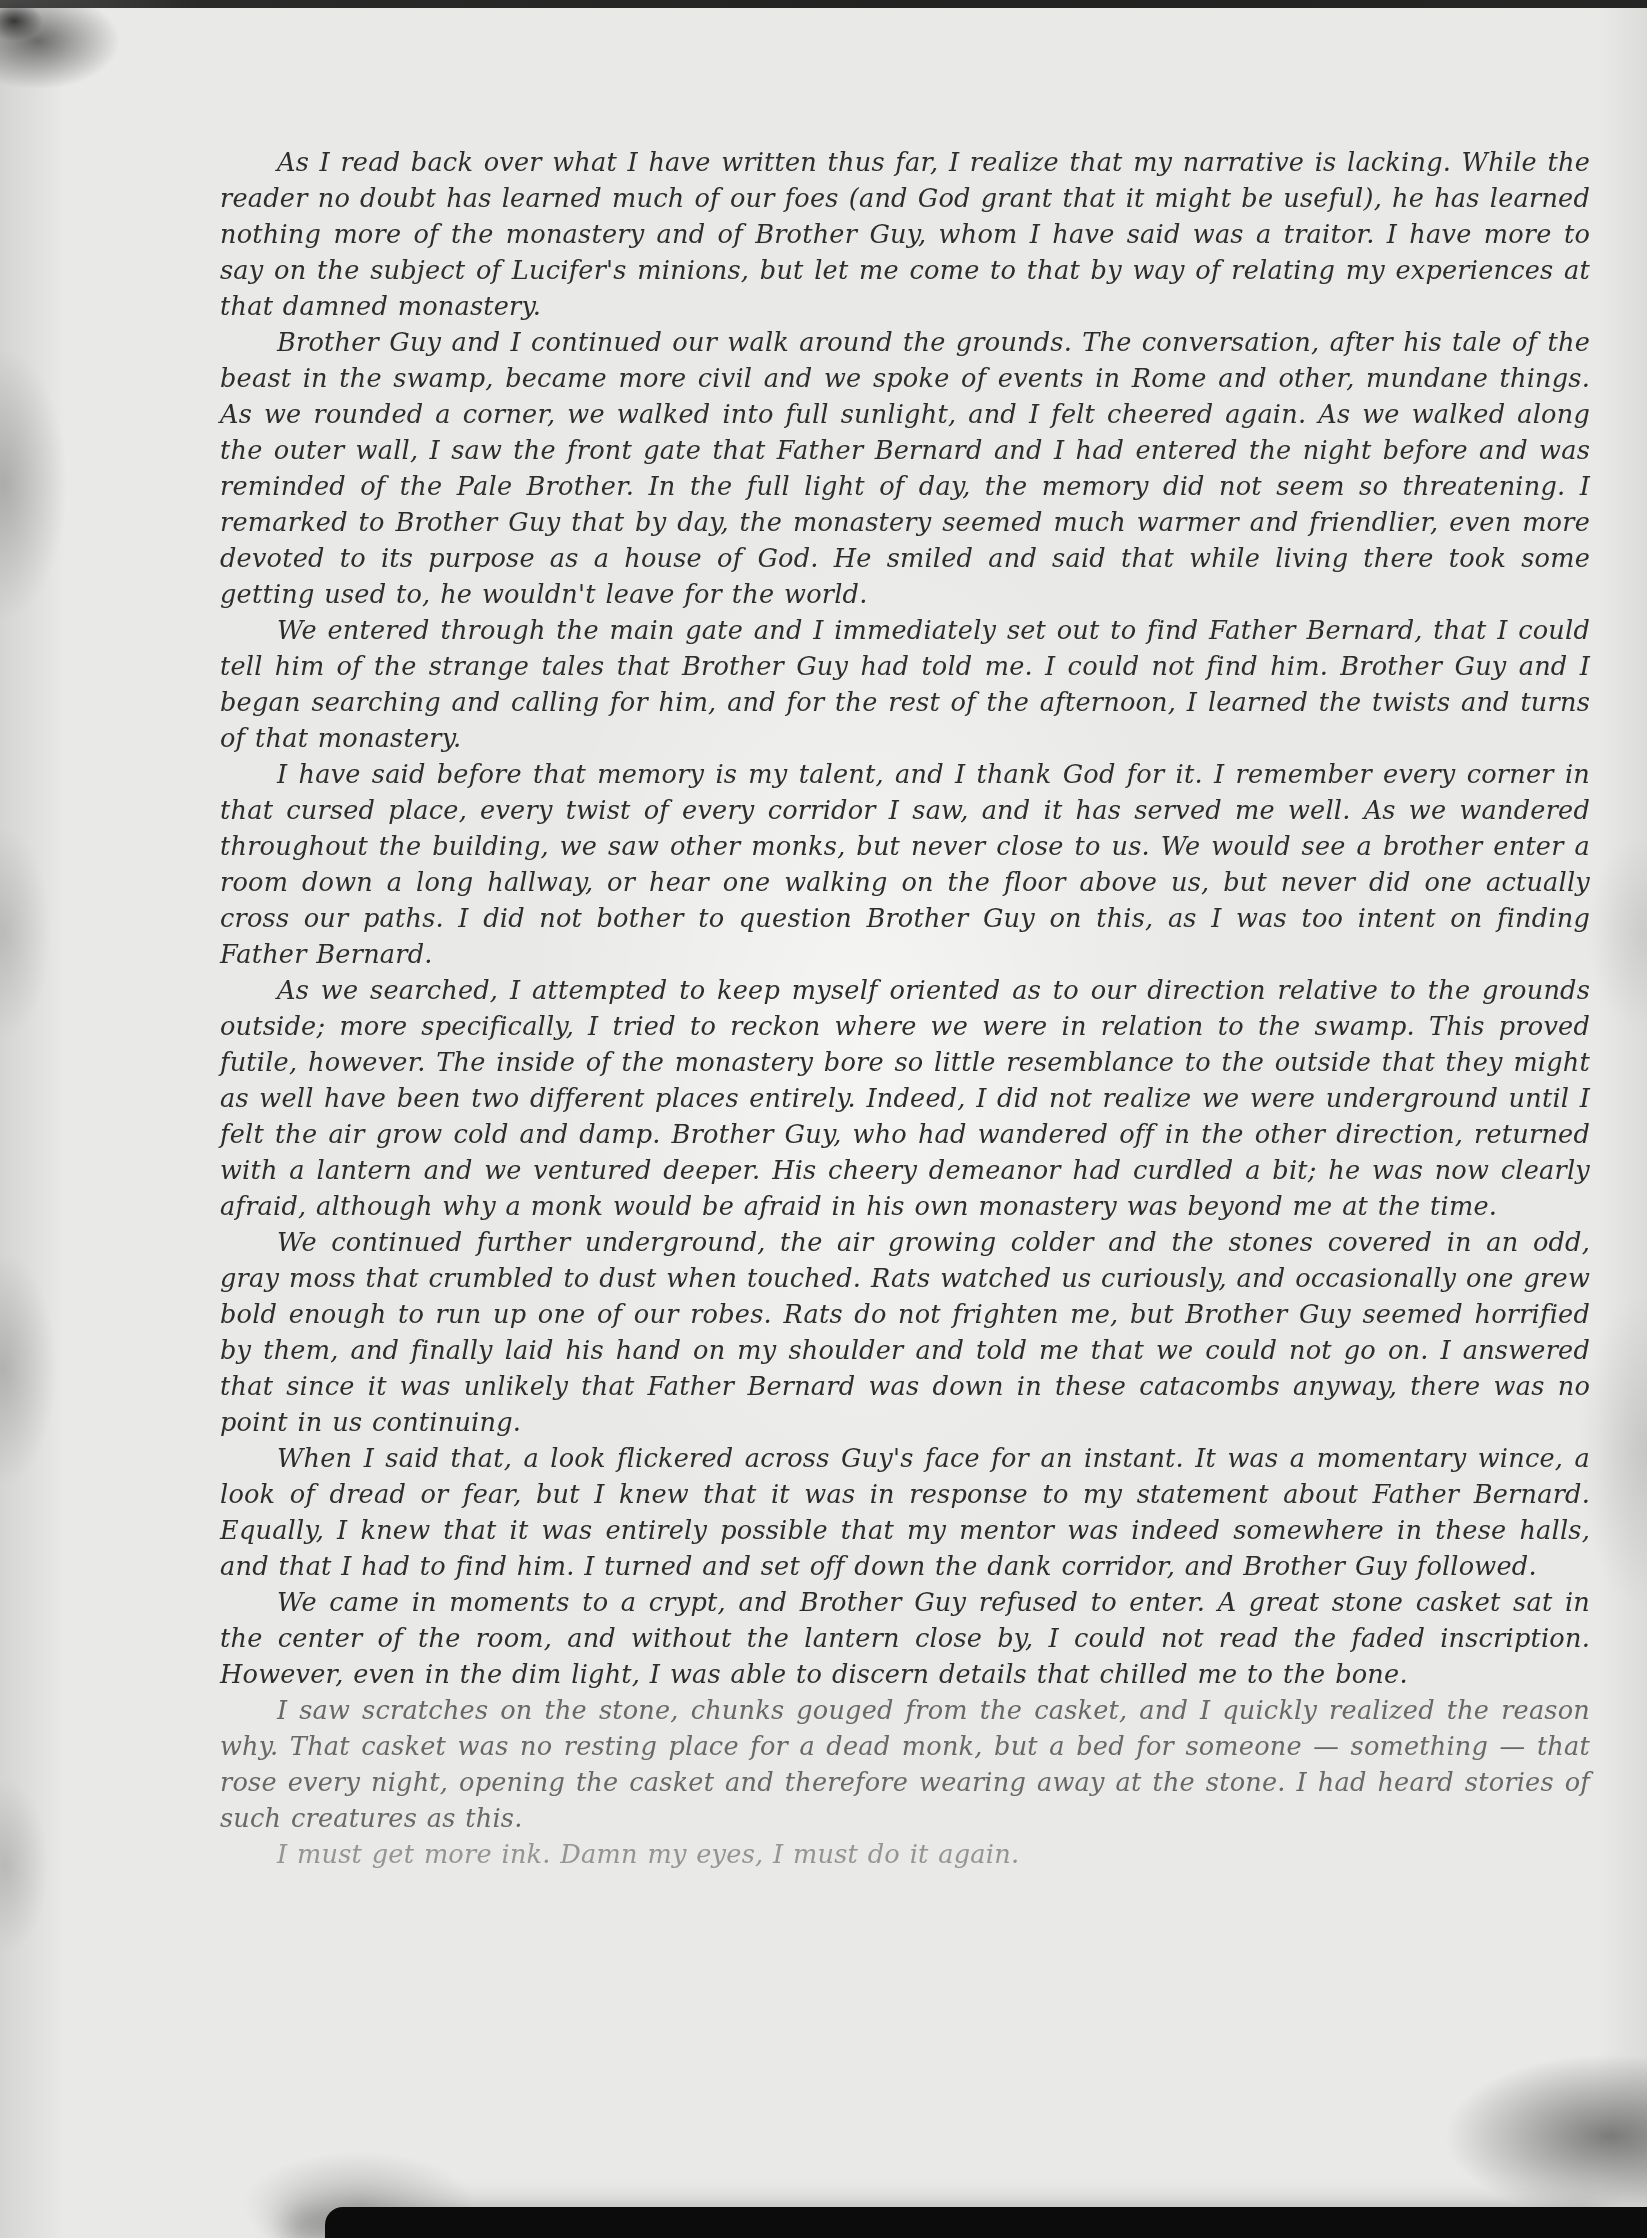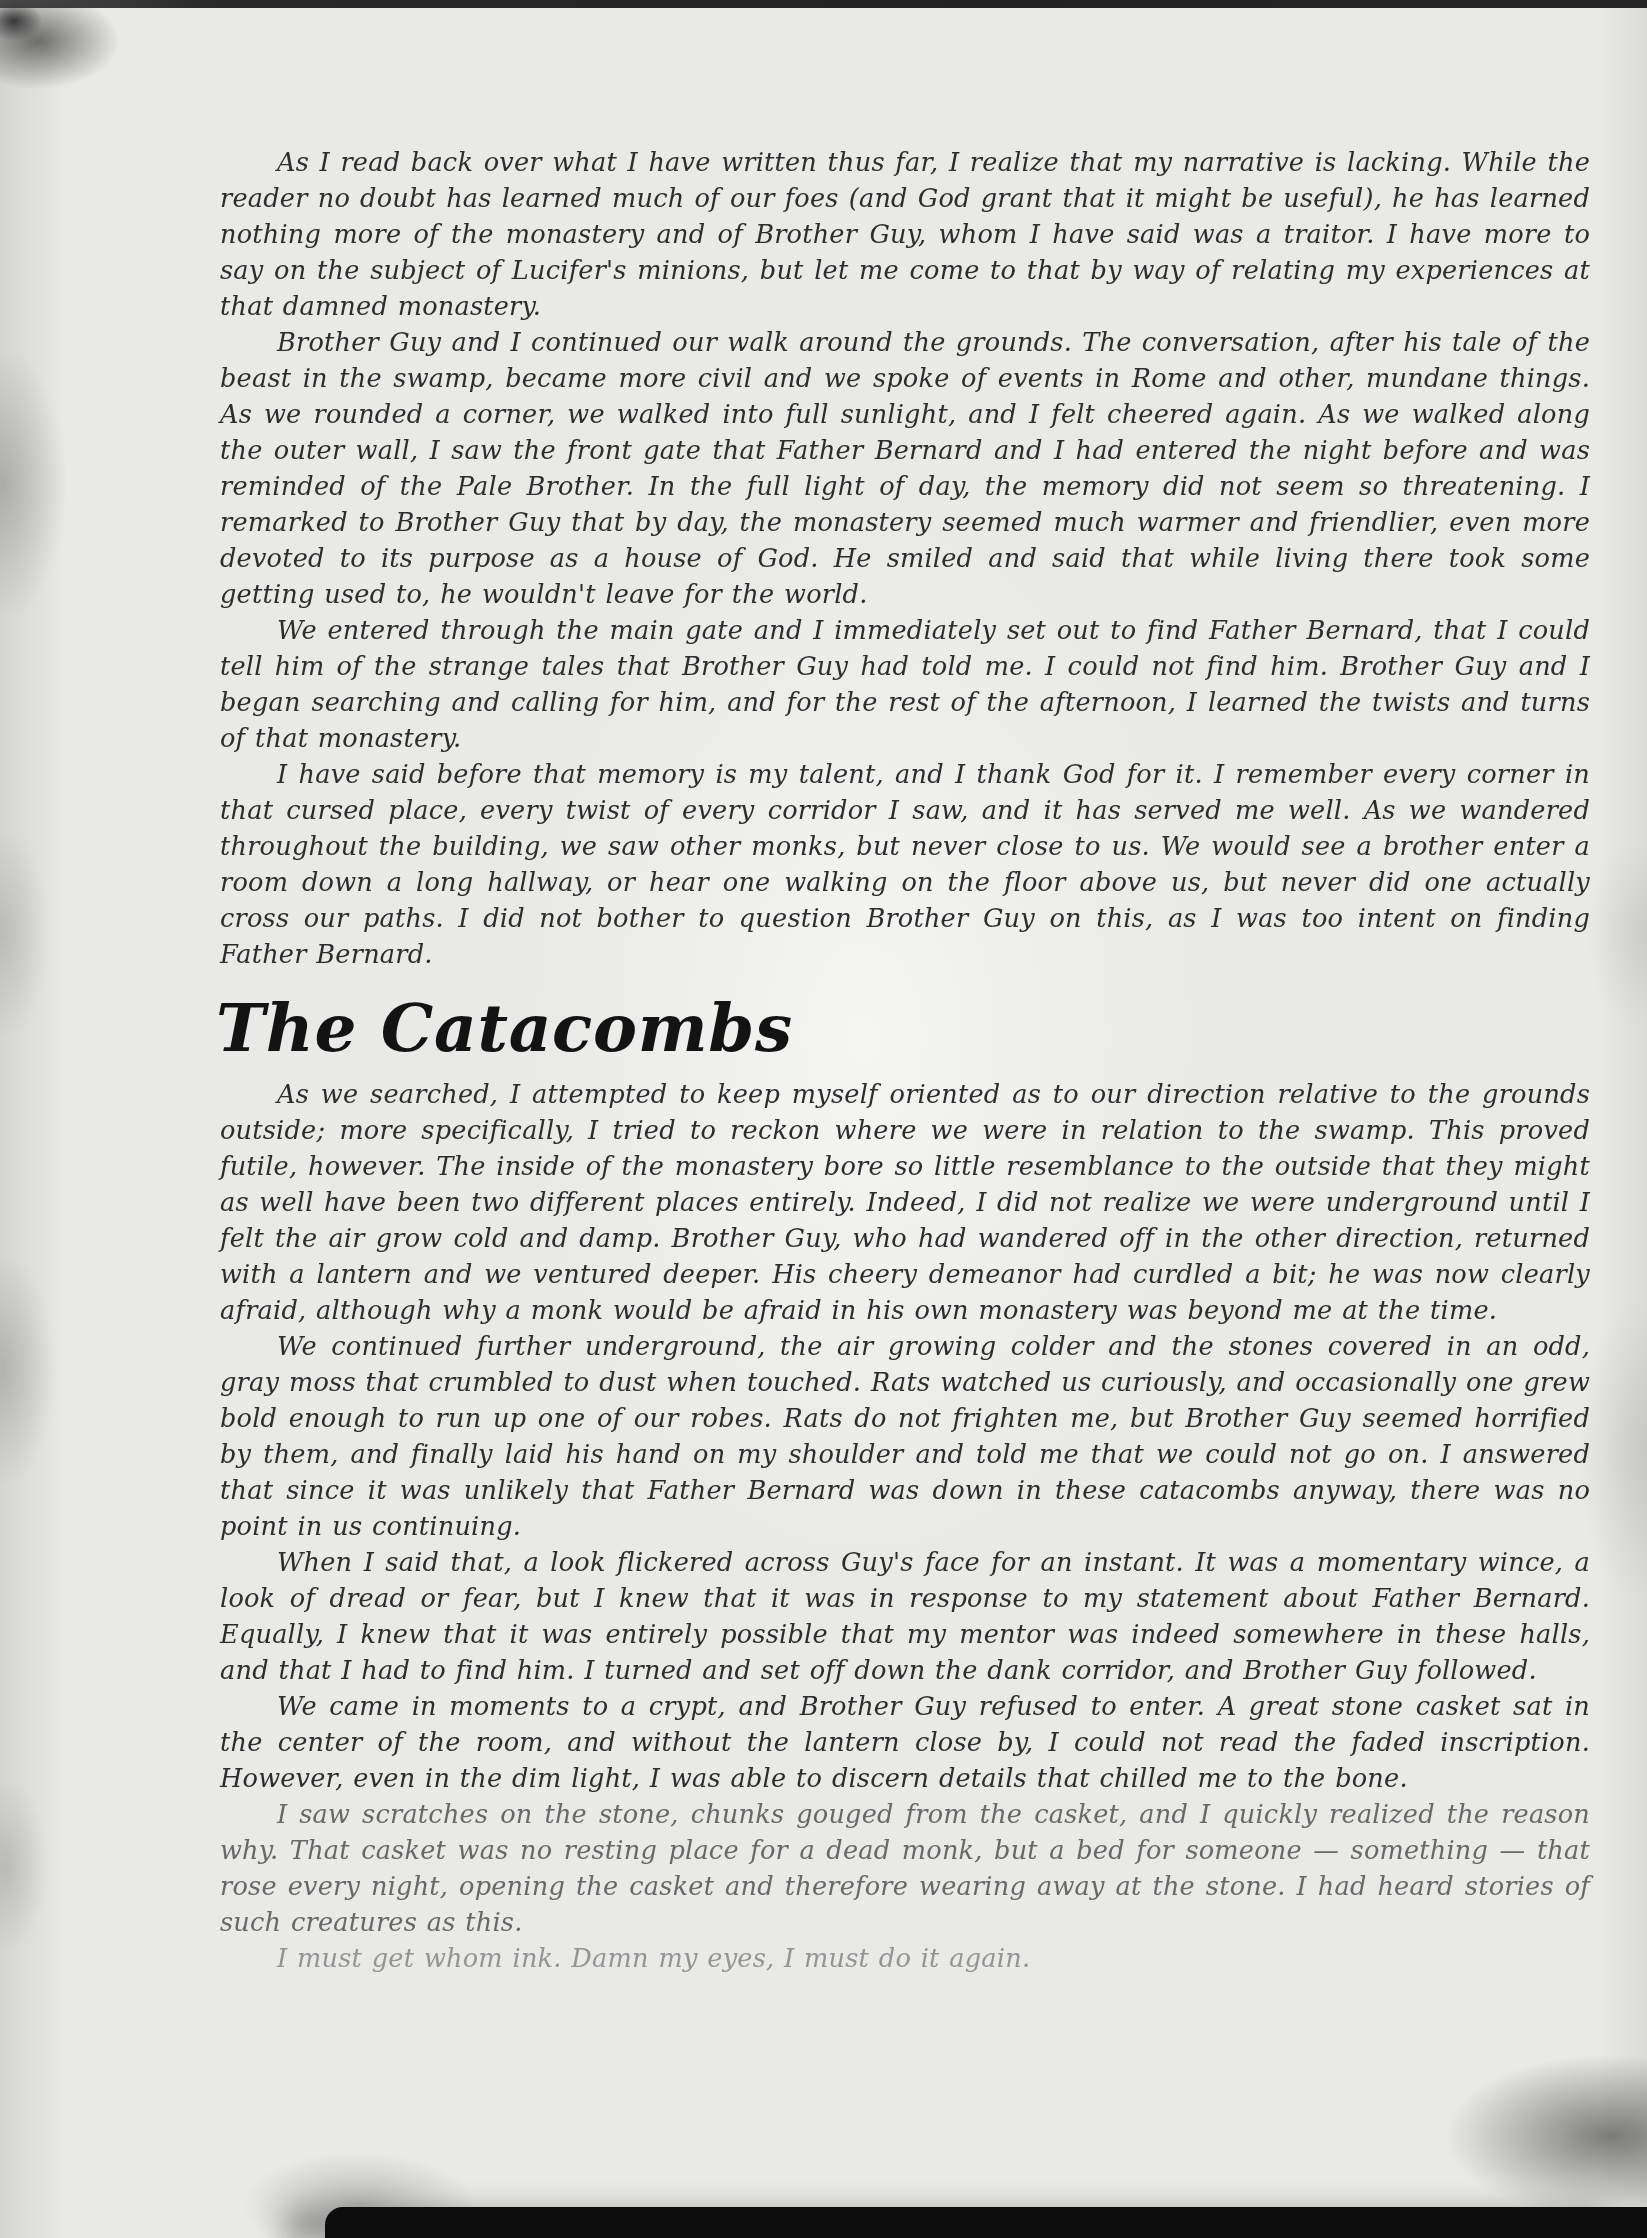--- a/index.html
+++ b/index.html
@@ -81,25 +81,24 @@
 
 <div class="scan">
   <div class="edge-top"></div>
 
   <div class="page-content">
     <p class="para">As I read back over what I have written thus far, I realize that my narrative is lacking. While the reader no doubt has learned much of our foes (and God grant that it might be useful), he has learned nothing more of the monastery and of Brother Guy, whom I have said was a traitor. I have more to say on the subject of Lucifer's minions, but let me come to that by way of relating my experiences at that damned monastery.</p>
     <p class="para">Brother Guy and I continued our walk around the grounds. The conversation, after his tale of the beast in the swamp, became more civil and we spoke of events in Rome and other, mundane things. As we rounded a corner, we walked into full sunlight, and I felt cheered again. As we walked along the outer wall, I saw the front gate that Father Bernard and I had entered the night before and was reminded of the Pale Brother. In the full light of day, the memory did not seem so threatening. I remarked to Brother Guy that by day, the monastery seemed much warmer and friendlier, even more devoted to its purpose as a house of God. He smiled and said that while living there took some getting used to, he wouldn't leave for the world.</p>
     <p class="para">We entered through the main gate and I immediately set out to find Father Bernard, that I could tell him of the strange tales that Brother Guy had told me. I could not find him. Brother Guy and I began searching and calling for him, and for the rest of the afternoon, I learned the twists and turns of that monastery.</p>
     <p class="para">I have said before that memory is my talent, and I thank God for it. I remember every corner in that cursed place, every twist of every corridor I saw, and it has served me well. As we wandered throughout the building, we saw other monks, but never close to us. We would see a brother enter a room down a long hallway, or hear one walking on the floor above us, but never did one actually cross our paths. I did not bother to question Brother Guy on this, as I was too intent on finding Father Bernard.</p>
 
-    <h1 class="heading">The Catacombs</h1>
 
     <p class="para">As we searched, I attempted to keep myself oriented as to our direction relative to the grounds outside; more specifically, I tried to reckon where we were in relation to the swamp. This proved futile, however. The inside of the monastery bore so little resemblance to the outside that they might as well have been two different places entirely. Indeed, I did not realize we were underground until I felt the air grow cold and damp. Brother Guy, who had wandered off in the other direction, returned with a lantern and we ventured deeper. His cheery demeanor had curdled a bit; he was now clearly afraid, although why a monk would be afraid in his own monastery was beyond me at the time.</p>
     <p class="para">We continued further underground, the air growing colder and the stones covered in an odd, gray moss that crumbled to dust when touched. Rats watched us curiously, and occasionally one grew bold enough to run up one of our robes. Rats do not frighten me, but Brother Guy seemed horrified by them, and finally laid his hand on my shoulder and told me that we could not go on. I answered that since it was unlikely that Father Bernard was down in these catacombs anyway, there was no point in us continuing.</p>
     <p class="para">When I said that, a look flickered across Guy's face for an instant. It was a momentary wince, a look of dread or fear, but I knew that it was in response to my statement about Father Bernard. Equally, I knew that it was entirely possible that my mentor was indeed somewhere in these halls, and that I had to find him. I turned and set off down the dank corridor, and Brother Guy followed.</p>
     <p class="para">We came in moments to a crypt, and Brother Guy refused to enter. A great stone casket sat in the center of the room, and without the lantern close by, I could not read the faded inscription. However, even in the dim light, I was able to discern details that chilled me to the bone.</p>
     <p class="para fade1">I saw scratches on the stone, chunks gouged from the casket, and I quickly realized the reason why. That casket was no resting place for a dead monk, but a bed for someone — something — that rose every night, opening the casket and therefore wearing away at the stone. I had heard stories of such creatures as this.</p>
-    <p class="para fade2">I must get whom ink. Damn my eyes, I must do it again.</p>
+    <p class="para fade2">I must get more ink. Damn my eyes, I must do it again.</p>
   </div>
 
   <div class="edge-bottom"></div>
 </div>
 
 
 </body></html>

